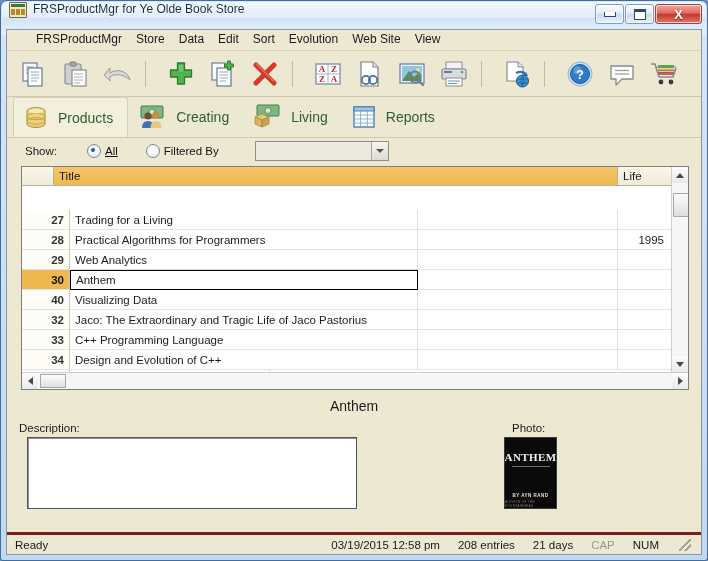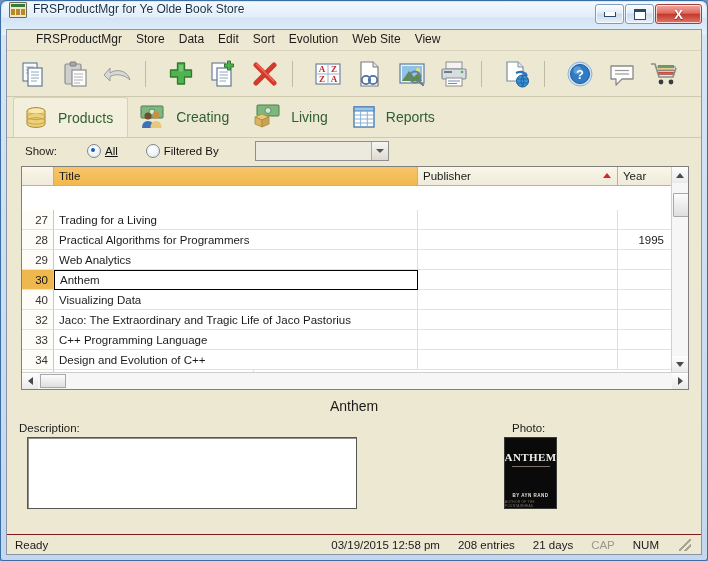--- a/index.html
+++ b/index.html
@@ -160,22 +160,22 @@
     border-bottom:5px solid #cf2a2a;
   }
   .gbody{flex:1;overflow:hidden;background:#fff;}
   .grow{display:flex;height:20px;box-sizing:border-box;}
   .gc{
     border-right:1px solid #dedede;border-bottom:1px solid #e2e2e2;
     font-size:11.5px;color:#1b1b1b;display:flex;align-items:center;
     padding:0 5px;box-sizing:border-box;overflow:hidden;white-space:nowrap;
   }
   .gc.rownum{
-    width:32px;justify-content:flex-end;padding-right:5px;
-    background:#fdfcf6;color:#333;border-right:1px solid #cfc9ad;
+    width:48px;justify-content:flex-end;padding-right:5px;
+    background:#fdfcf6;color:#333;border-right:1px solid #cfc9ad;font-weight:bold;
   }
   .gc.title{flex:1;min-width:0;}
   .gc.publisher{width:200px;flex:0 0 auto;}
   .gc.year{width:53px;flex:0 0 auto;justify-content:flex-end;border-right:none;padding-right:7px;text-align:center;}
   .grow.selected .gc.rownum{background:#eeb84e;color:#111;}
   .grow.selected .gc.title{
     border:1px solid #000;
     height:20px;box-sizing:border-box;
   }
   
@@ -232,21 +232,21 @@
   }
   .cover-rule{width:38px;height:1px;background:#7a7468;margin-top:3px;}
   .cover-author{
     margin-top:26px;color:#e7e3d6;font-size:4.5px;letter-spacing:.5px;font-weight:bold;
   }
   .cover-sub{margin-top:2px;color:#7d7769;font-size:3.2px;letter-spacing:.3px;}
 
   
   .statusbar{
     height:19px;flex:0 0 auto;display:flex;align-items:center;
-    background:#ece8d1;border-top:1px solid #7f1d1d;
+    background:#ece8d1;border-top:3px solid #7f1d1d;
     font-size:11.5px;color:#1b1b1b;padding:0 4px;
   }
   .st-left{padding-left:4px;}
   .st-right{margin-left:auto;display:flex;align-items:center;gap:18px;padding-right:6px;}
   .st-dim{color:#9a9a8c;}
   .grip{
     width:12px;height:12px;margin-left:2px;
     background:
       linear-gradient(135deg,transparent 45%,#a8a392 45%,#a8a392 58%,transparent 58%),
       linear-gradient(135deg,transparent 70%,#a8a392 70%,#a8a392 83%,transparent 83%);
@@ -539,25 +539,21 @@
       </div>
     </div>
 
     <div class="gridwrap">
       <div class="gridinner">
         <div class="gridcols">
 
           <div class="ghead">
             <div class="gh rownum"></div>
             <div class="gh title sel">Title</div>
-            <div class="gh publisher">
-              <span>Publisher</span>
-              <span class="sortarrow"></span>
-            </div>
-            <div class="gh year">Year</div>
+            <div class="gh year">Life</div>
           </div>
 
           <div class="gbody" id="grid-body">
               <div class="grow">
                 <div class="gc rownum">27</div>
                 <div class="gc title">Trading for a Living</div>
                 <div class="gc publisher"></div>
                 <div class="gc year"></div>
               </div>
               <div class="grow">

